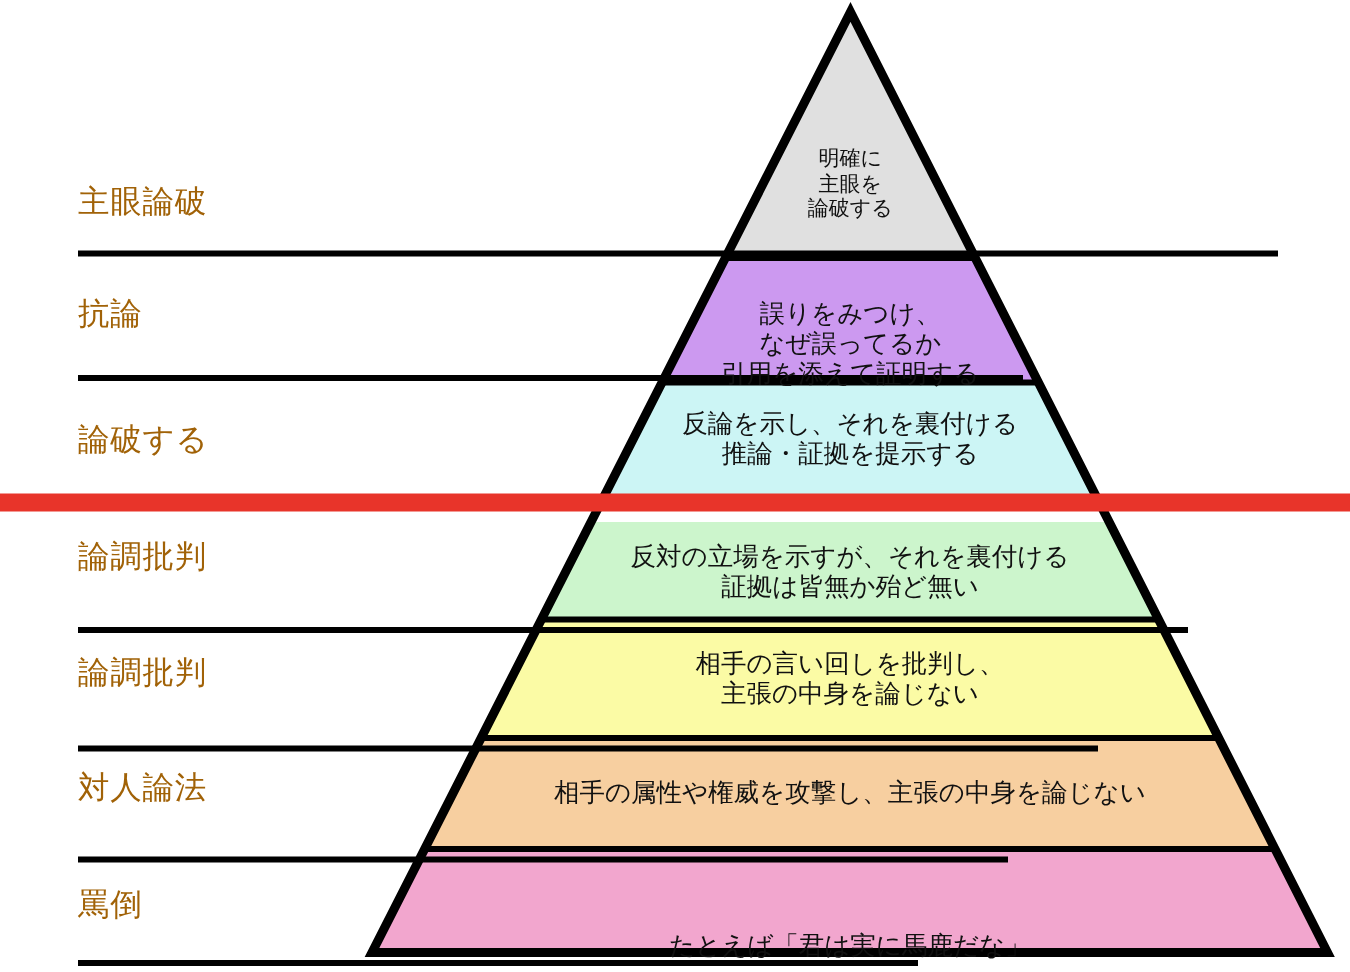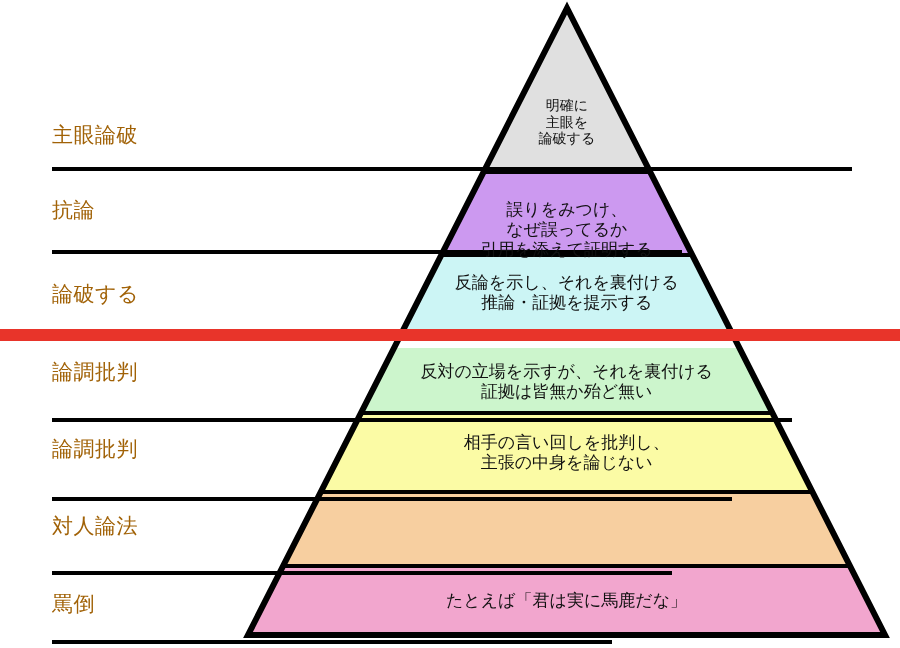--- a/index.html
+++ b/index.html
@@ -107,15 +107,16 @@
 論破する</div>
   <div class="band-text" style="width: 195.285px; left: 469.193px; top: 214px; transform: translateY(-50%); margin-top: 16px;">誤りをみつけ、
 なぜ誤ってるか
 引用を添えて証明する</div>
   <div class="band-text" style="width: 275.545px; left: 429px; top: 293px; transform: translateY(-50%);">反論を示し、それを裏付ける
 推論・証拠を提示する</div>
   <div class="band-text" style="width: 438.097px; left: 347.596px; top: 453px; transform: translateY(-50%);">相手の言い回しを批判し、
 主張の中身を論じない</div>
   <div class="band-text" style="width: 365.965px; left: 383.719px; top: 382px; transform: translateY(-50%);">反対の立場を示すが、それを裏付ける
 証拠は皆無か殆ど無い</div>
-  <div class="band-text" style="width: 588.458px; left: 272.298px; top: 601px; transform: translateY(-50%); text-align: center;">たとえば「君は実に馬鹿だな」</div>
+  <div class="band-text" style="width: 515.309px; left: 308.93px; top: 529px; transform: translateY(-50%); font-size: 17px;">相手の属性や権威を攻撃し、主張の中身を論じない</div>
+  <div class="band-text" style="width: 588.458px; left: 272.298px; top: 631px; transform: translateY(-50%); text-align: center;">たとえば「君は実に馬鹿だな」</div>
 
 </div>
 
 </body></html>

